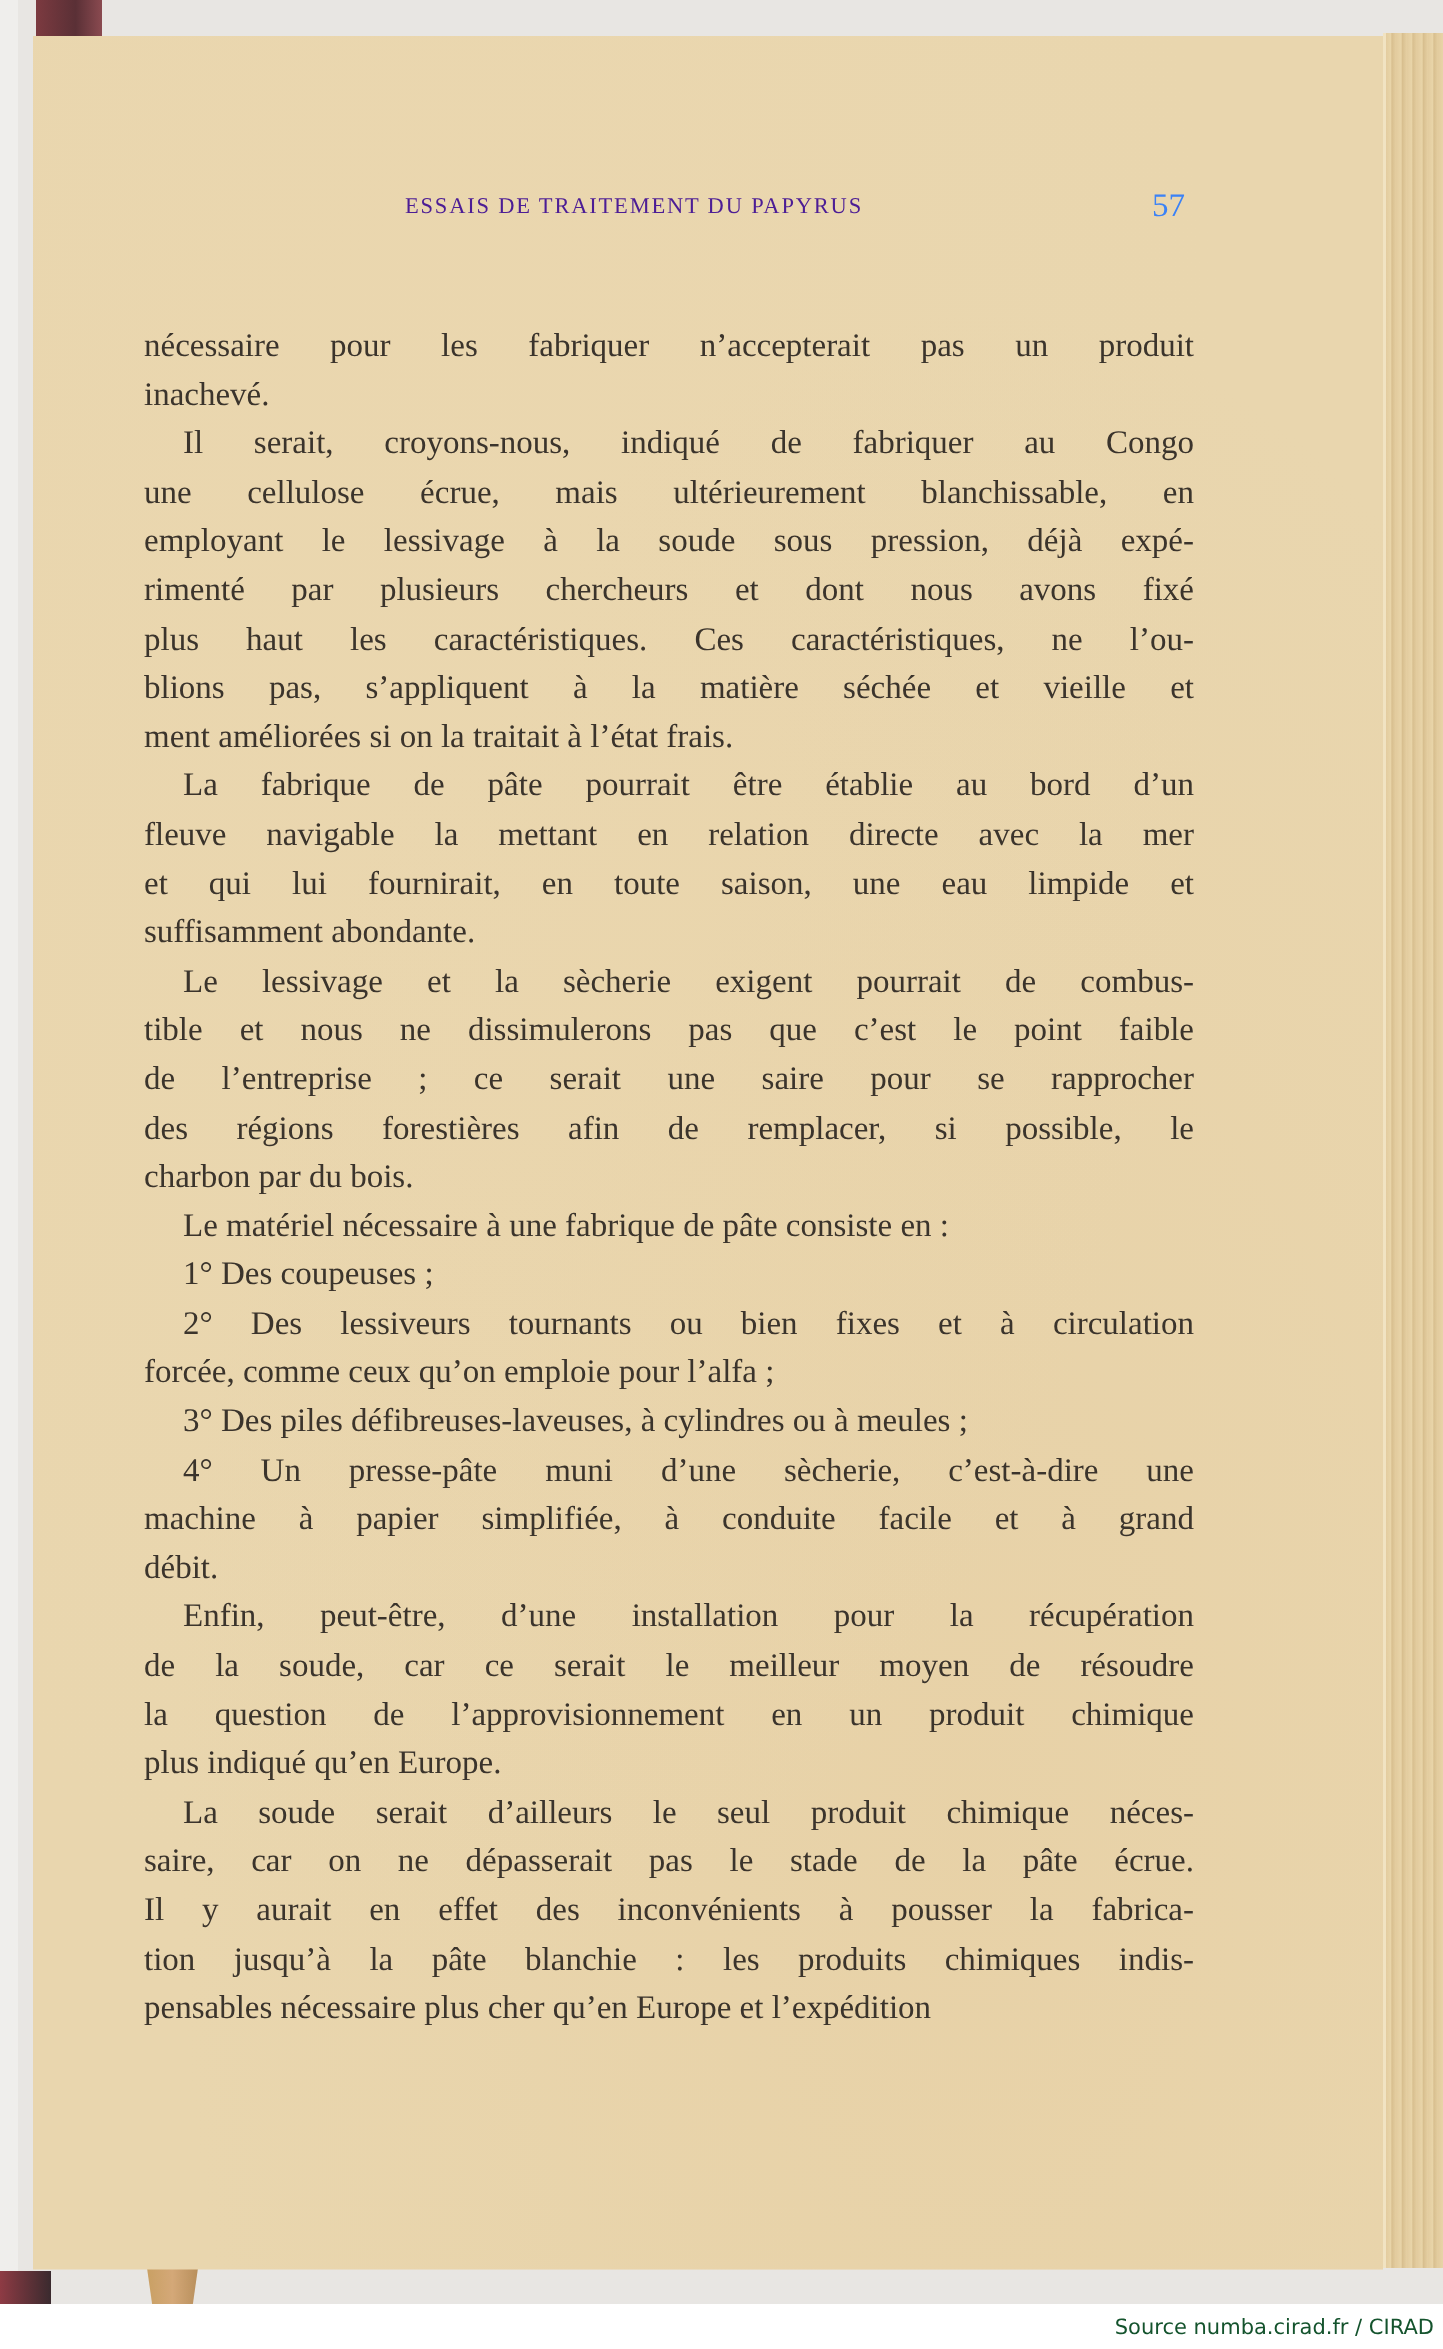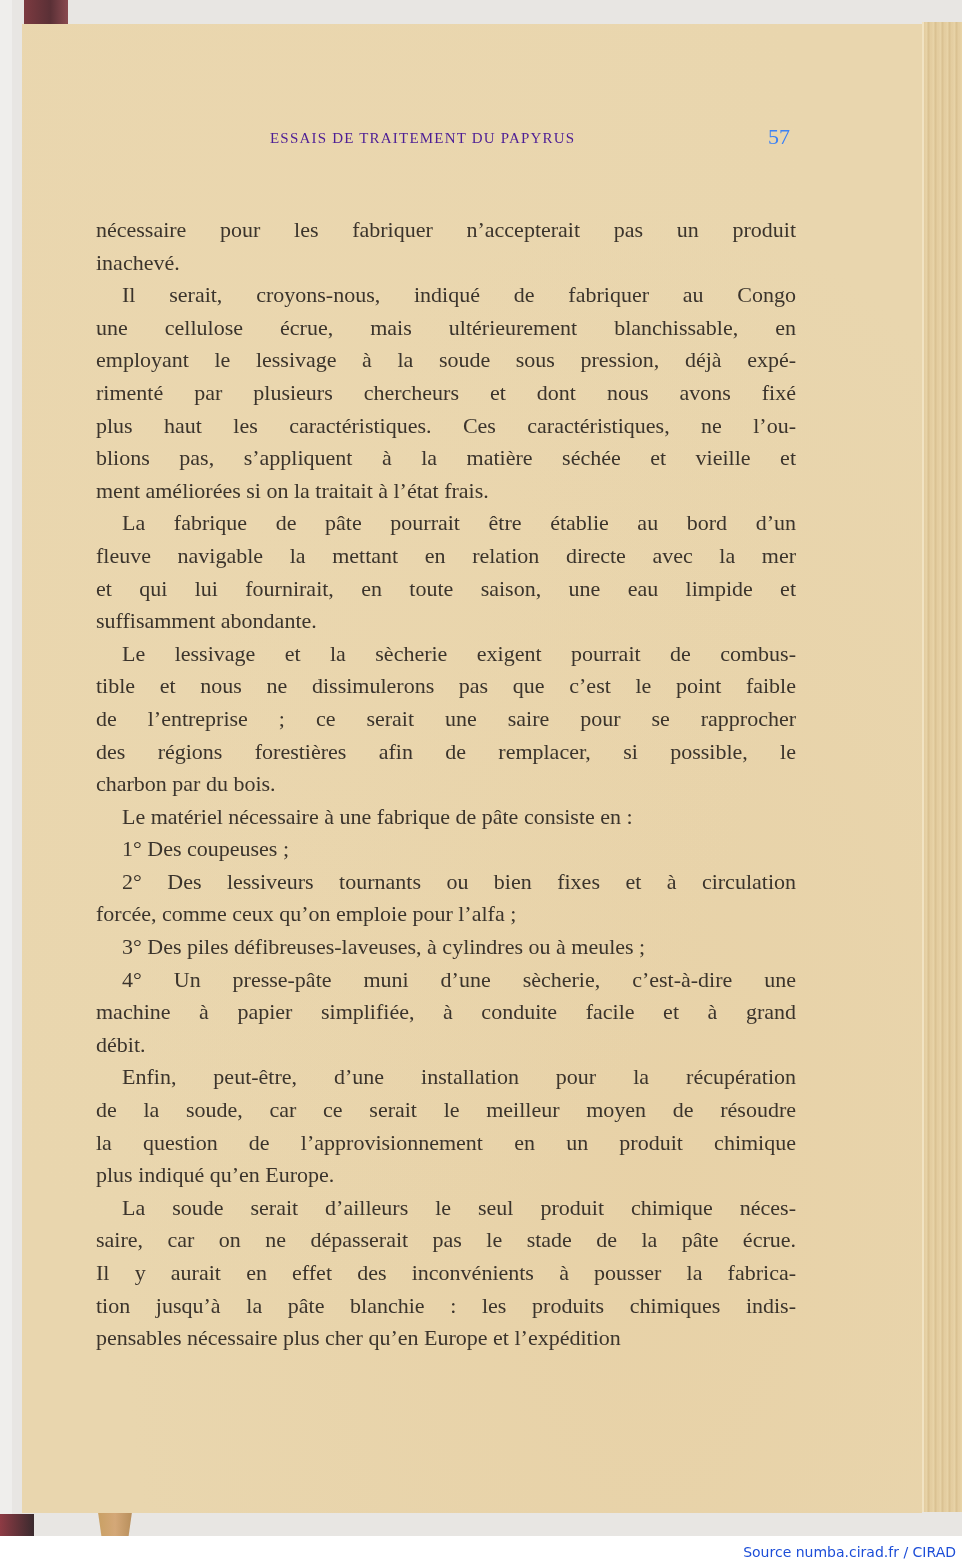--- a/index.html
+++ b/index.html
@@ -51,21 +51,21 @@
       position: absolute; top: 180px; left: 96px; width: 700px;
       color: #3b342c; font-size: 22px; line-height: 32.6px;
       text-align: justify;
       margin-top: 34px;
     }
     .line { display: block; white-space: nowrap; text-align-last: justify; text-align: justify; }
     .line.last { text-align-last: left; }
     .indent { padding-left: 26px; }
     .footer-source {
       position: absolute; right: 6px; top: 1544px;
-      font-family: "DejaVu Sans", sans-serif; font-size: 14px; color: #1d4ed8;
+      font-family: "DejaVu Sans", sans-serif; font-size: 14px; color: #14532d;
     }
   </style>
 </head>
 <body>
 
 <div class="scan-area"></div>
 <div class="left-strip"></div>
 <div class="bookmark-top"></div>
 <div class="bookmark-bottom-left"></div>
 <div class="ribbon-bottom"></div>

